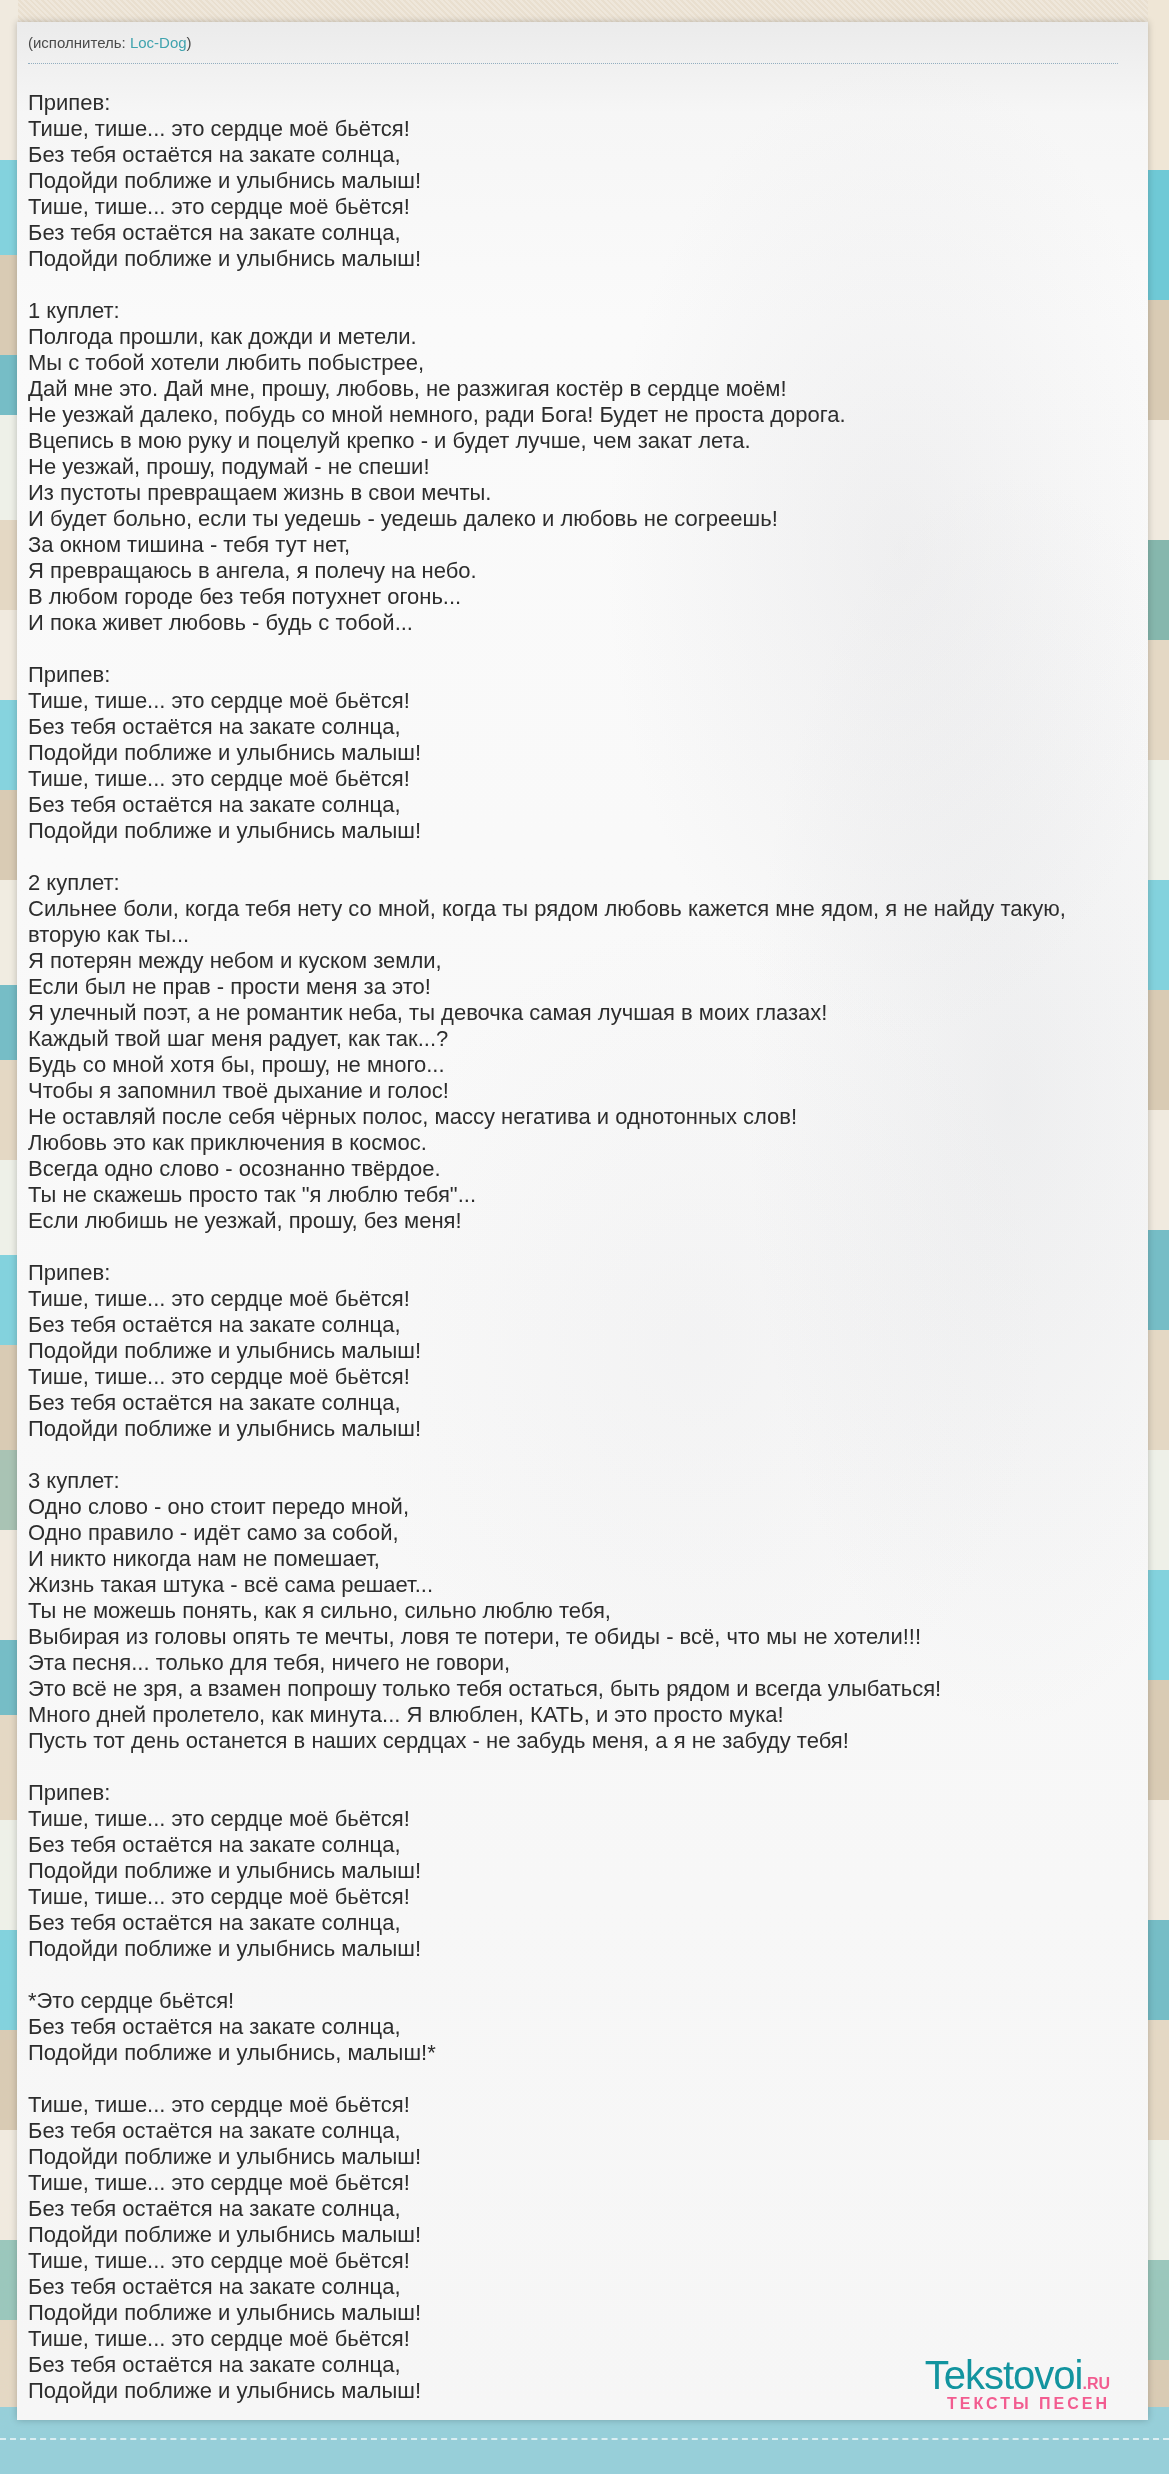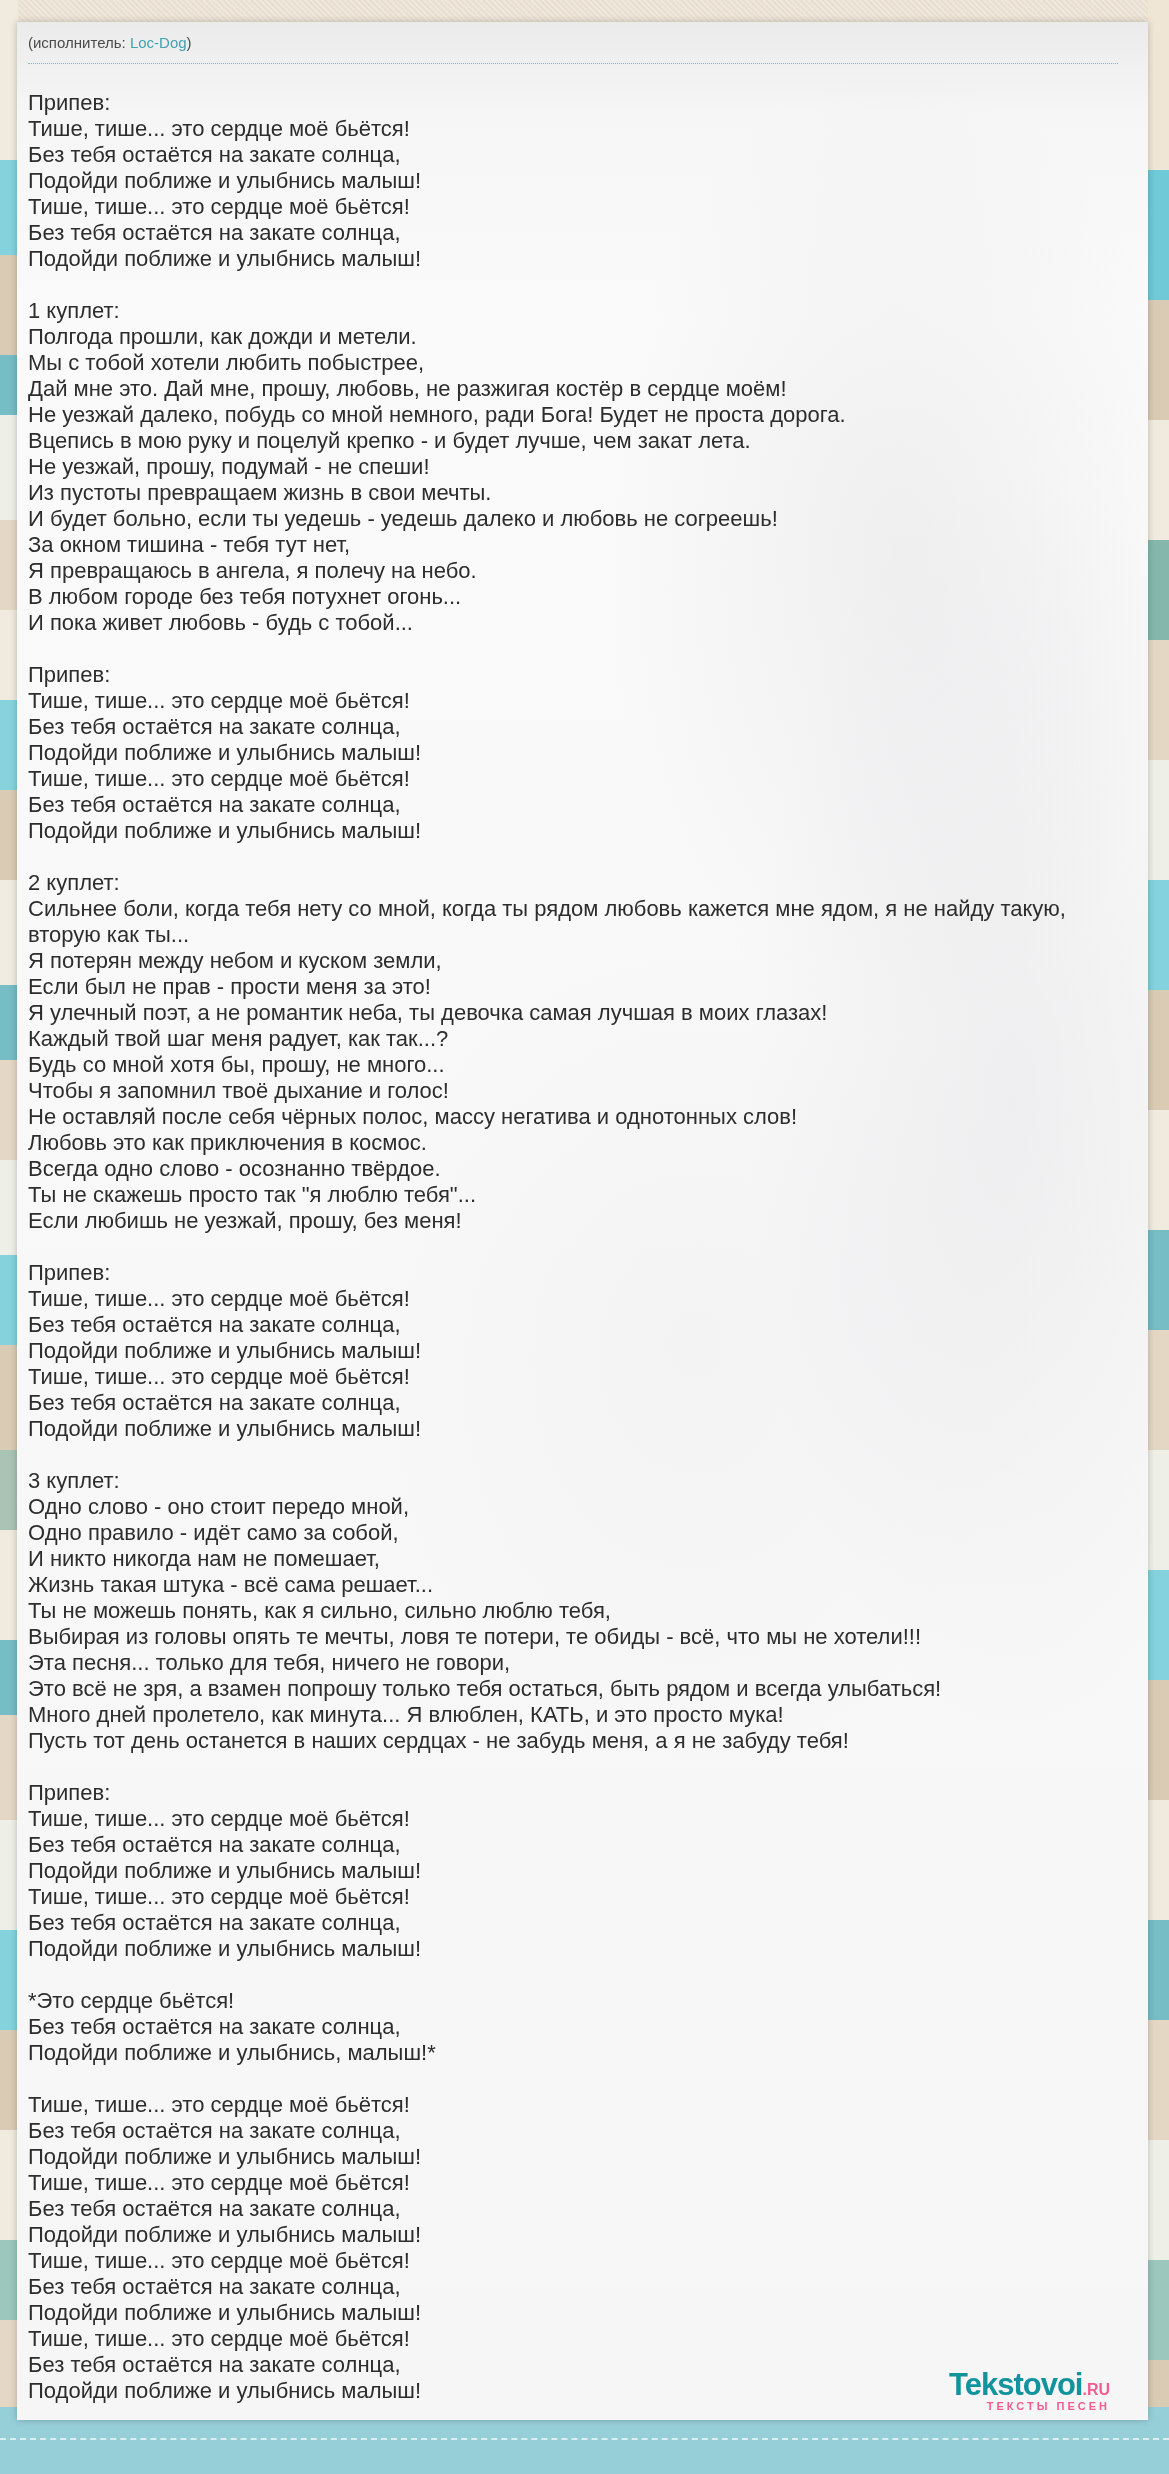--- a/index.html
+++ b/index.html
@@ -42,23 +42,23 @@
   }
   .header{padding:10px 30px 0 11px;}
   .song-title{margin:0;font-size:22px;font-weight:normal;color:#cc2f62;line-height:1.25;}
   .artist-line{margin:2px 0 0 0;font-size:15px;color:#4a4a4a;
     border-bottom:1px dotted #92aec0;padding-bottom:12px;}
   .artist-link{color:#3fa3ae;text-decoration:none;cursor:pointer;}
   .lyrics{padding:0 30px 0 11px;font-size:22px;line-height:26px;color:#2d2d2d;}
   .lyrics p.stanza{margin:26px 0 0 0;}
   
   .logo{position:absolute;right:38px;bottom:8px;text-align:right;line-height:1;cursor:pointer;}
-  .logo .main{font-size:31px;font-weight:bold;color:#12949f;letter-spacing:-1px;}
+  .logo .main{font-size:40px;font-weight:normal;color:#12949f;letter-spacing:-1px;}
   .logo .tld{font-size:16px;font-weight:bold;color:#f25c90;}
-  .logo .tagline{display:block;font-size:11px;font-weight:bold;color:#f25c90;
+  .logo .tagline{display:block;font-size:16px;font-weight:bold;color:#f25c90;
     letter-spacing:3px;margin-top:1px;}
 </style>
 </head>
 <body>
 
 <div class="strip left"></div>
 <div class="strip right"></div>
 <div class="footer-band"></div>
 
 <div class="panel">

